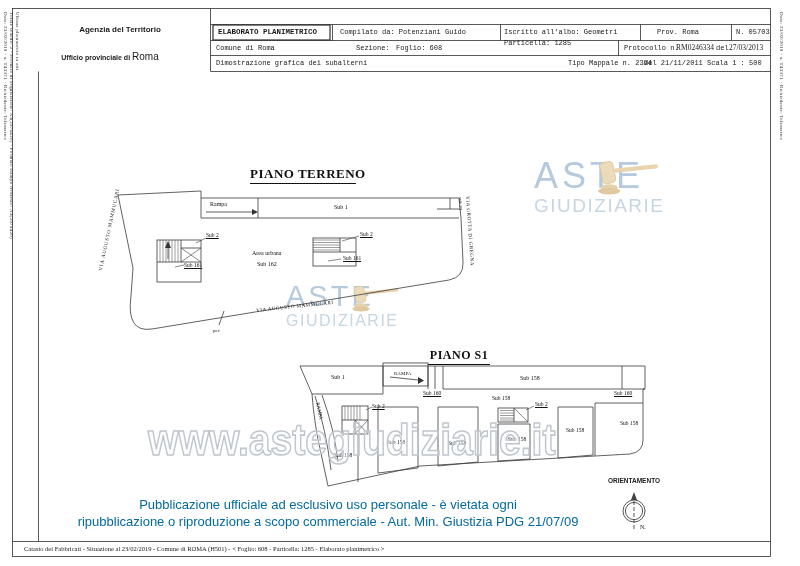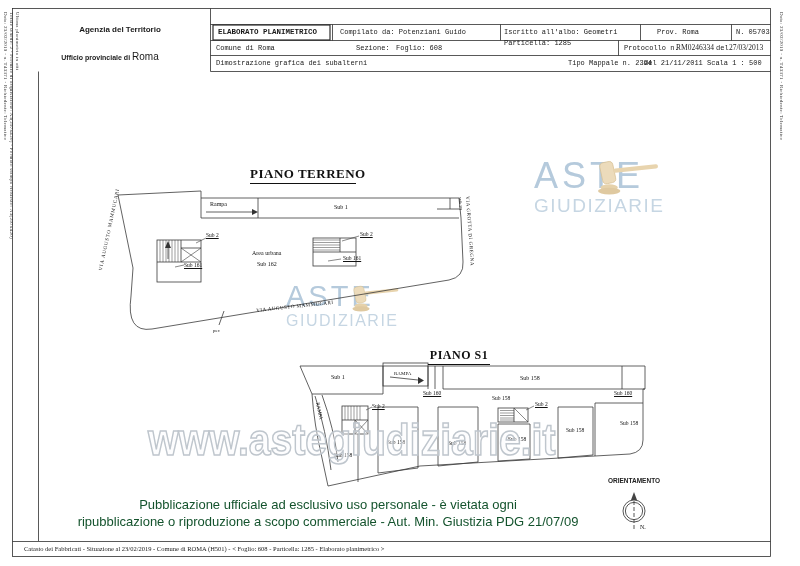--- a/index.html
+++ b/index.html
@@ -26,21 +26,21 @@
           text-align:center;border-bottom:1px solid #111;padding-bottom:1px;letter-spacing:.5px;white-space:nowrap;}
   
   .logo-big{font-family:"Liberation Sans",sans-serif;color:#b5cadc;letter-spacing:4px;line-height:1;}
   .logo-small{font-family:"Liberation Sans",sans-serif;color:#c6d6e3;letter-spacing:1.5px;line-height:1;}
   
   .watermark{position:absolute;font-family:"Liberation Sans",sans-serif;font-weight:bold;font-size:45px;
              color:rgba(250,250,252,0.35);-webkit-text-stroke:1.6px #bfc6cd;letter-spacing:0;
              transform:scaleX(.87);transform-origin:left center;}
   
   .notice{position:absolute;left:0;width:656px;text-align:center;font-family:"Liberation Sans",sans-serif;
-          font-size:13px;color:#14532d;line-height:1;}
+          font-size:13px;color:#0369a1;line-height:1;}
   .footer{position:absolute;font-family:"Liberation Serif",serif;font-size:6.5px;color:#222;}
   .compass-lbl{position:absolute;font-family:"Liberation Sans",sans-serif;font-weight:bold;font-size:6.5px;
                color:#222;text-align:center;}
   svg{position:absolute;left:0;top:0;}
 </style>
 </head>
 <body>
 
 <div class="page">
 

